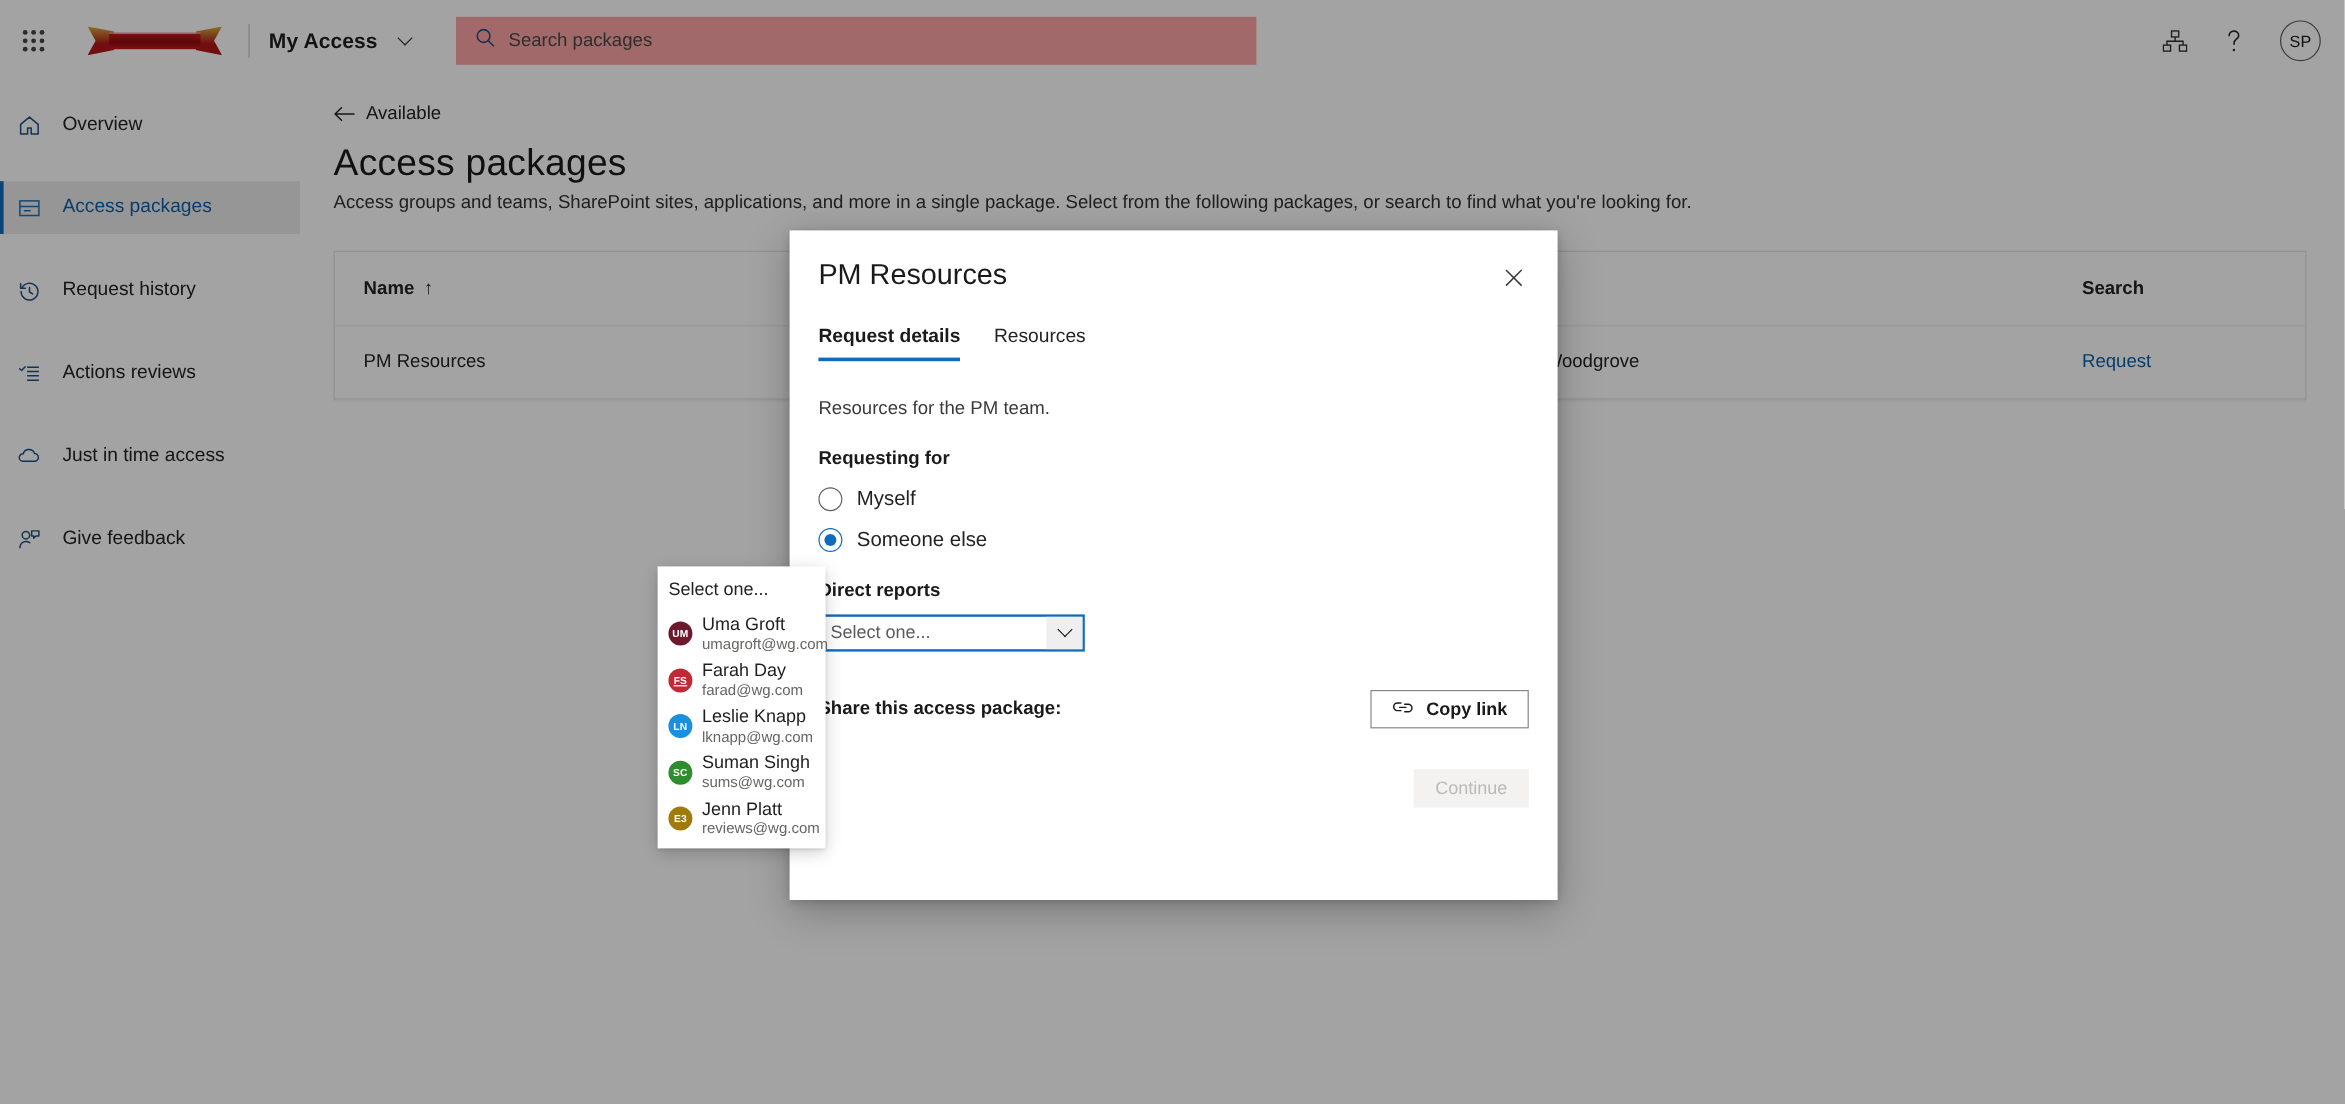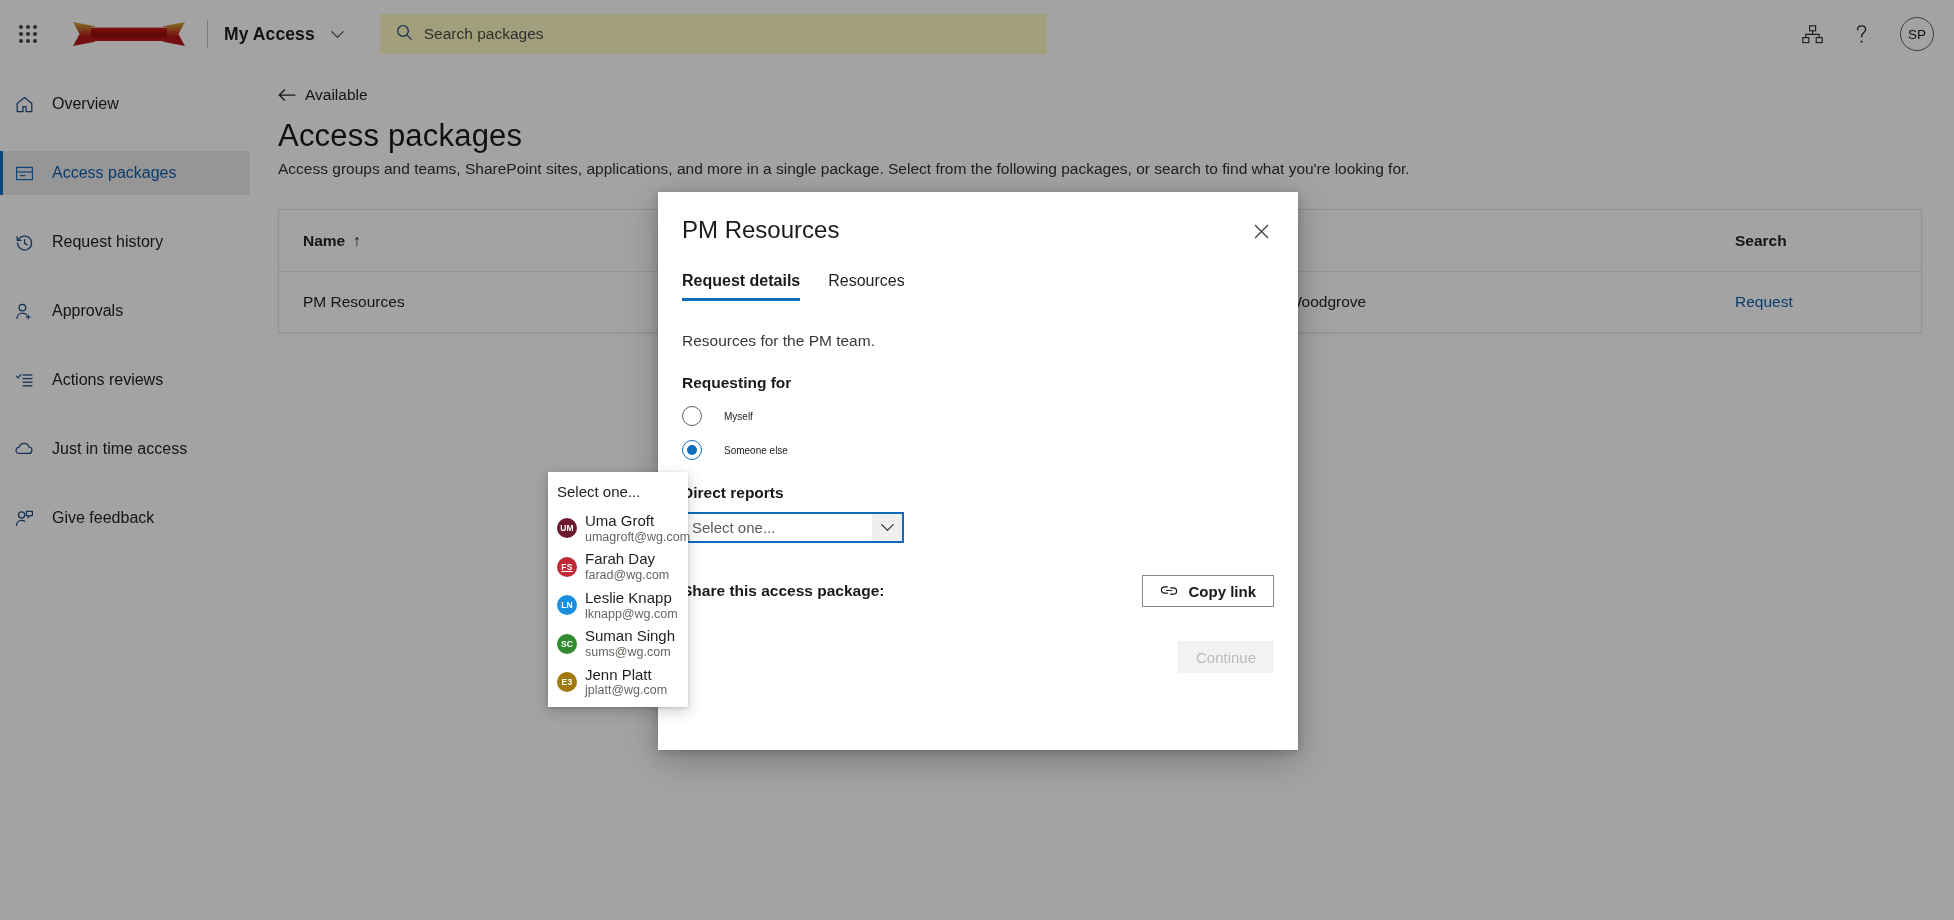--- a/index.html
+++ b/index.html
@@ -72,21 +72,21 @@
   }
   .chev {
     width: 9px; height: 9px;
     border-right: 1.6px solid #3a3937;
     border-bottom: 1.6px solid #3a3937;
     transform: rotate(45deg) translate(-2px,-2px);
   }
   #searchbox {
     margin-left: 38px;
     width: 667px; height: 40px;
-    background: #fef9c3;
+    background: #fca5a5;
     display: flex; align-items: center;
     cursor: text;
   }
   #searchbox .mag { margin: 0 11px 0 16px; flex: 0 0 auto; }
   #searchbox .ph { font-size: 15.5px; color: #4a4947; }
 
   .topright { margin-left: auto; display: flex; align-items: center; gap: 30px; padding-right: 20px; }
   .ticon { cursor: pointer; display:flex; align-items:center; justify-content:center; }
   #avatar-sp {
     width: 34px; height: 34px; border-radius: 50%;
@@ -179,22 +179,22 @@
   }
   .tab.active { font-weight: 600; color: #1b1a19; }
   .tab.active::after {
     content:""; position:absolute; left:0; bottom:0;
     width:100%; height:3px; background:#0f6cbd;
   }
   #modal-body { padding: 0 24px; }
   #pkg-desc { margin-top: 31px; font-size: 15.5px; color: #3b3a39; }
   .fieldlabel { margin-top: 24px; font-size: 15.5px; font-weight: 600; color: #1b1a19; }
   .radio-row {
-    display: flex; align-items: center; gap: 22px;
-    margin-top: 14px; cursor: pointer; font-size: 10px; color: #242322;
+    display: flex; align-items: center; gap: 12px;
+    margin-top: 14px; cursor: pointer; font-size: 17px; color: #242322;
   }
   .radio {
     width: 20px; height: 20px; border-radius: 50%;
     border: 1px solid #616161; background: #fff;
     display: flex; align-items: center; justify-content: center;
     flex: 0 0 20px;
   }
   .radio.on { border: 1px solid #0f6cbd; }
   .radio.on::after {
     content: ""; width: 10px; height: 10px; border-radius: 50%;
@@ -366,30 +366,20 @@
       <span class="ni-ico">
         <svg width="19" height="19" viewBox="0 0 19 19" fill="none">
           <path d="M3.2 7.2A7 7 0 1 1 2.6 10" stroke="#1f4f82" stroke-width="1.25" stroke-linecap="round"></path>
           <path d="M2.2 3.4v3.9h3.9" stroke="#1f4f82" stroke-width="1.25" stroke-linecap="round" stroke-linejoin="round"></path>
           <path d="M9.6 6.5v3.8l2.6 1.6" stroke="#1f4f82" stroke-width="1.25" stroke-linecap="round"></path>
         </svg>
       </span>
       <span>Request history</span>
     </div>
 
-    <div class="navitem">
-      <span class="ni-ico">
-        <svg width="19" height="19" viewBox="0 0 19 19" fill="none">
-          <circle cx="7.4" cy="5.6" r="3.3" stroke="#1f4f82" stroke-width="1.25"></circle>
-          <path d="M2 16.4c0-3.1 2.4-5.3 5.4-5.3 1.6 0 3 .6 4 1.6" stroke="#1f4f82" stroke-width="1.25" stroke-linecap="round"></path>
-          <path d="M13.2 13.1v3.6M11.4 14.9h3.6" stroke="#1f4f82" stroke-width="1.25" stroke-linecap="round"></path>
-        </svg>
-      </span>
-      <span>Approvals</span>
-    </div>
 
     <div class="navitem">
       <span class="ni-ico">
         <svg width="19" height="19" viewBox="0 0 19 19" fill="none">
           <path d="M1.4 5.2 3 6.8 6 3.6" stroke="#1f4f82" stroke-width="1.2" stroke-linecap="round" stroke-linejoin="round"></path>
           <line x1="7.6" y1="4" x2="17.4" y2="4" stroke="#1f4f82" stroke-width="1.3"></line>
           <line x1="7.6" y1="7.6" x2="17.4" y2="7.6" stroke="#1f4f82" stroke-width="1.3"></line>
           <line x1="7.6" y1="11.2" x2="17.4" y2="11.2" stroke="#1f4f82" stroke-width="1.3"></line>
           <line x1="7.6" y1="14.8" x2="17.4" y2="14.8" stroke="#1f4f82" stroke-width="1.3"></line>
         </svg>
@@ -537,19 +527,19 @@
           <div class="dd-av" style="background: rgb(47, 140, 47);">SC</div>
           <div class="dd-txt">
             <span class="dd-name">Suman Singh</span>
             <span class="dd-mail">sums@wg.com</span>
           </div>
         </div>
         <div class="dd-item">
           <div class="dd-av" style="background: rgb(160, 122, 12);">E3</div>
           <div class="dd-txt">
             <span class="dd-name">Jenn Platt</span>
-            <span class="dd-mail">jplatt@wg.com</span>
+            <span class="dd-mail">reviews@wg.com</span>
           </div>
         </div>
       </div>
   </div>
 
 </div>
 
 </body></html>

